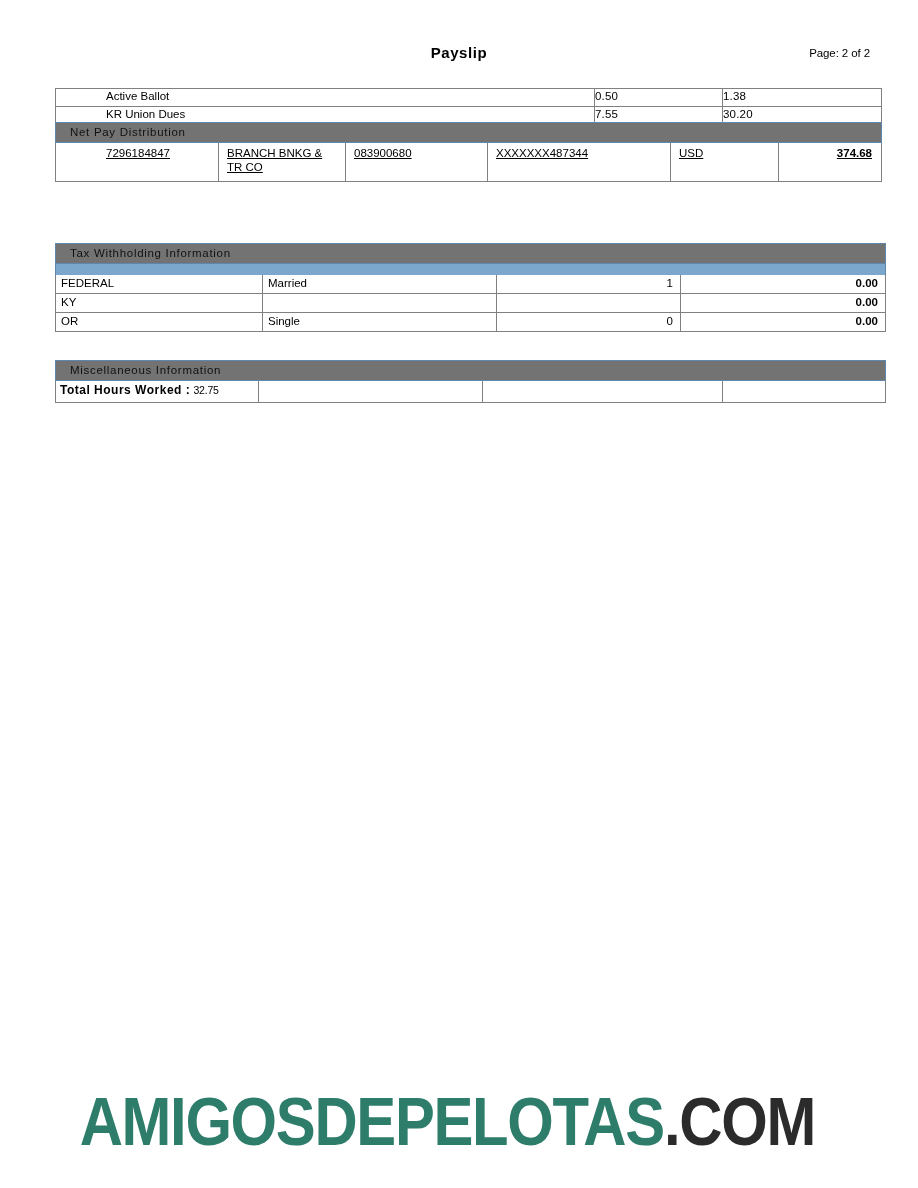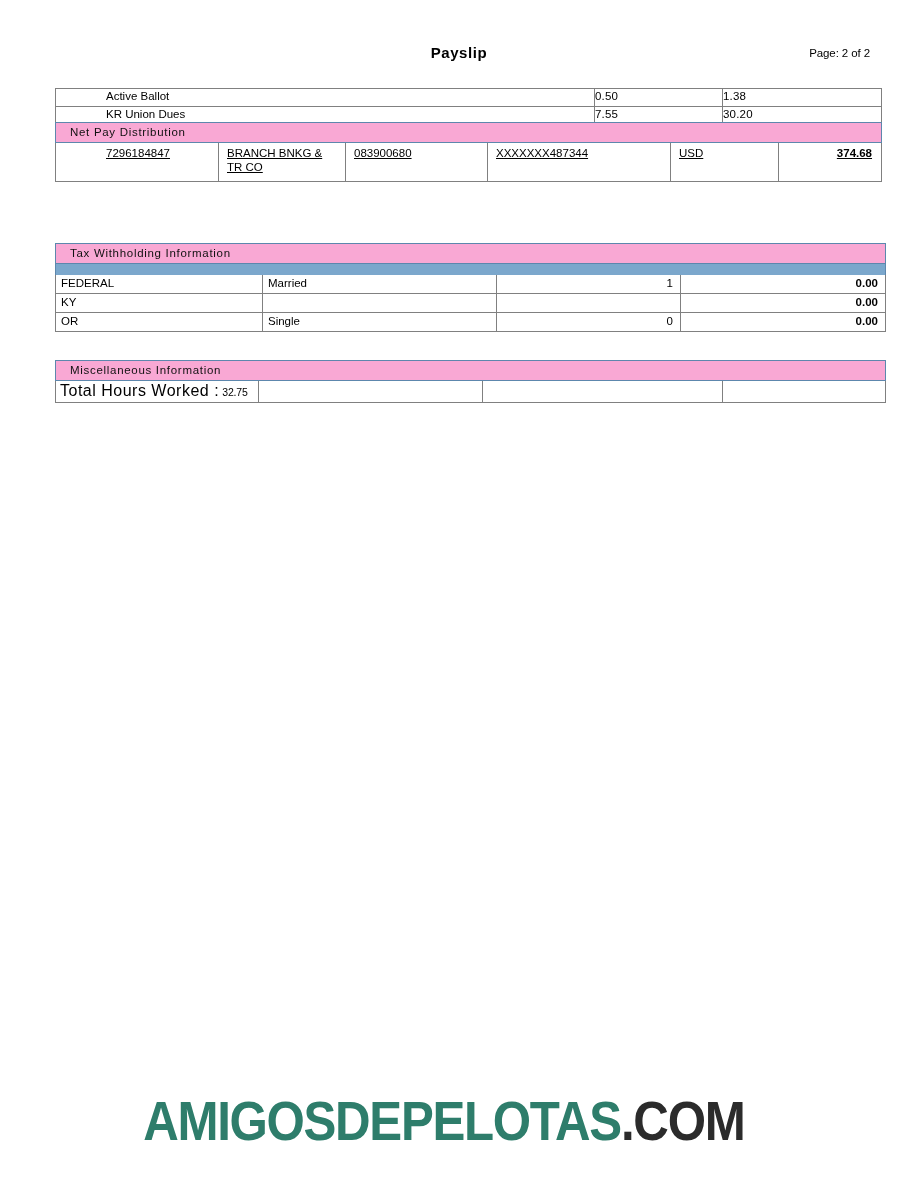--- a/index.html
+++ b/index.html
@@ -62,21 +62,21 @@
     font-weight: normal;
     font-size: 11.5px;
     line-height: 14px;
   }
 
   
   .bdr      { border: 1px solid #808080; }
 
   
   .section-bar {
-    background: #f9a8d4;
+    background: #737373;
     color: #111111;
     font-weight: bold;
     font-size: 11.5px;
     letter-spacing: 0.7px;
     padding: 2px 0 2px 14px !important;
     height: 15px;
     line-height: 14px;
     border-left: 1px solid #5d87ad;
     border-right: 1px solid #5d87ad;
     border-top: 1px solid #5d87ad;
@@ -146,42 +146,42 @@
   #misc-table { left: 55px; top: 360px; width: 830px; border-radius: 20px; }
   #misc-table td.data {
     border-left: 1px solid #808080;
     border-right: 1px solid #808080;
     border-bottom: 1px solid #808080;
     height: 19px;
     padding: 1px 4px 1px 4px !important;
     line-height: 17px;
   }
   .misc-label {
-    font-weight: normal;
+    font-weight: bold;
     letter-spacing: 0.5px;
-    font-size: 16px;
+    font-size: 12px;
   }
   .misc-value {
     font-weight: normal;
     font-size: 10.5px;
     letter-spacing: -0.2px;
   }
 
   
   .watermark {
     position: absolute;
     left: 0;
     top: 1092px;
     width: 789px;
     text-align: right;
     padding-right: 28px;
     box-sizing: border-box;
     font-family: "Liberation Sans", sans-serif;
     font-weight: bold;
-    font-size: 56px;
+    font-size: 68px;
     letter-spacing: -1.5px;
     line-height: 58px;
     white-space: nowrap;
   }
   .wm-main {
     color: #2e7d6b;
     font-stretch: condensed;
     transform: scaleX(0.88);
     display: inline-block;
     transform-origin: right center;

